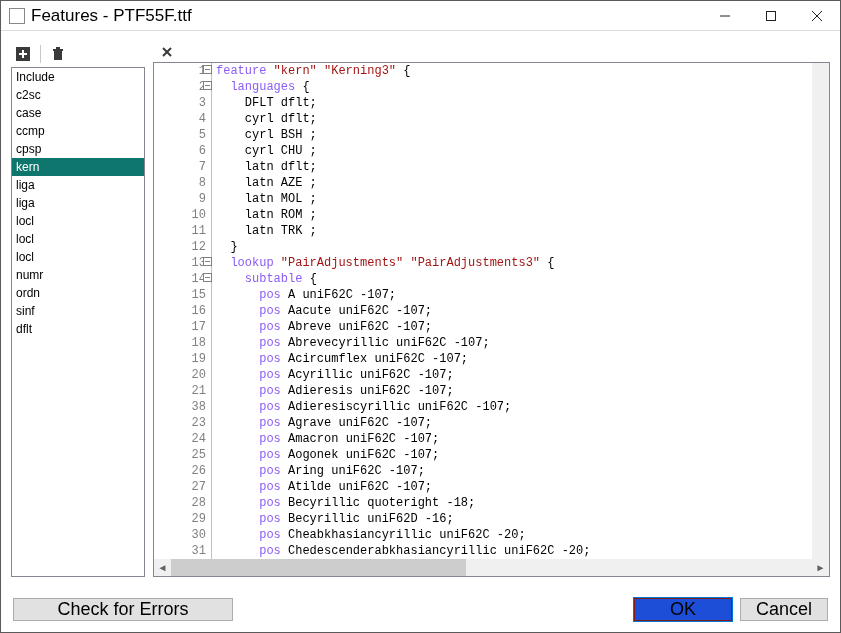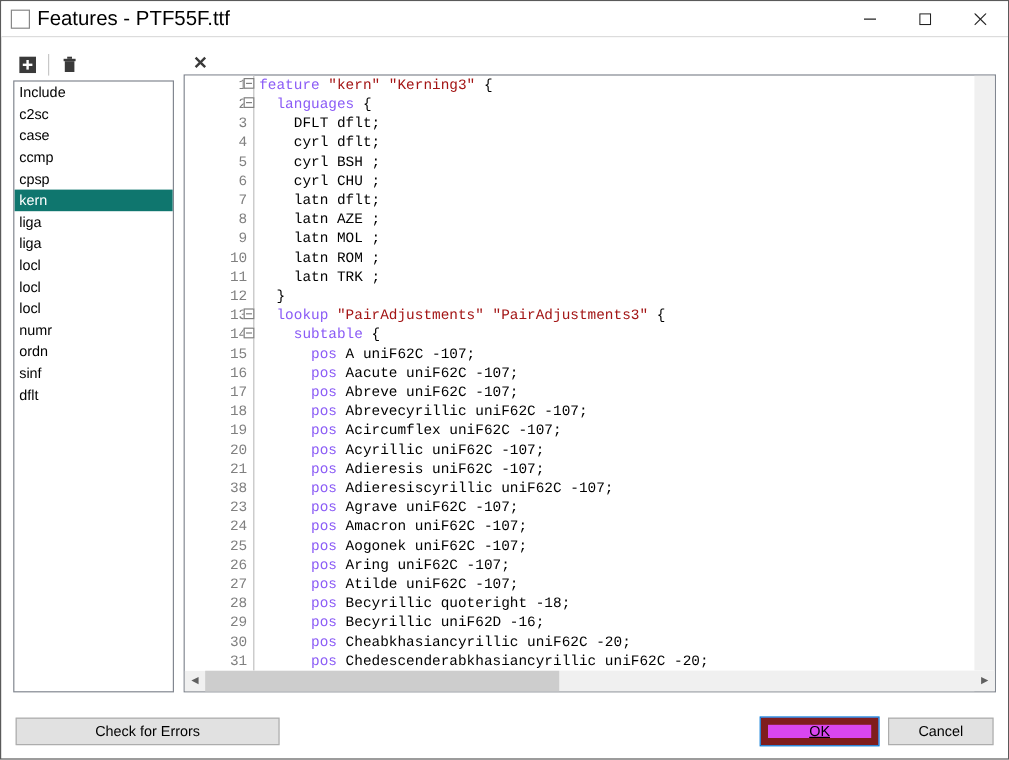--- a/index.html
+++ b/index.html
@@ -165,32 +165,31 @@
     height: 44px;
     display:flex;
     align-items:center;
     padding: 0 12px;
     gap: 8px;
   }
   .btn {
     height: 23px;
     border:1px solid #adadad;
     background:#e1e1e1;
-    font-size:12px;
+    font-size:18px;
     padding: 0 10px;
     display:flex;align-items:center;justify-content:center;
     min-width: 88px;
     cursor: pointer;
   }
   .btn.wide { width: 220px; }
   .btn.primary {
-    border: 6px solid #7f1d1d;
-    background:#d946ef;
+    border: 1px solid #7f1d1d;
+    background:#1d4ed8;
     outline: 1px solid #0078d7;
-    text-decoration: underline;
   }
   .spacer { flex:1; }
 </style>
 </head>
 <body>
 
 <div class="titlebar">
   <span class="app-icon"></span>
   <span class="title">Features - PTF55F.ttf</span>
   <div class="win-controls">

